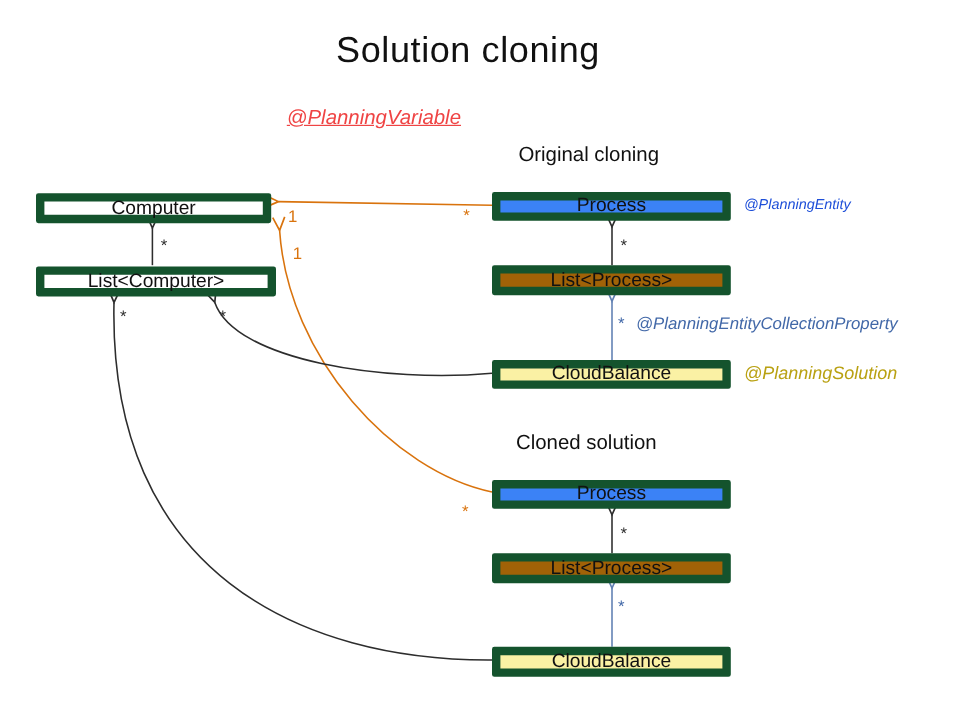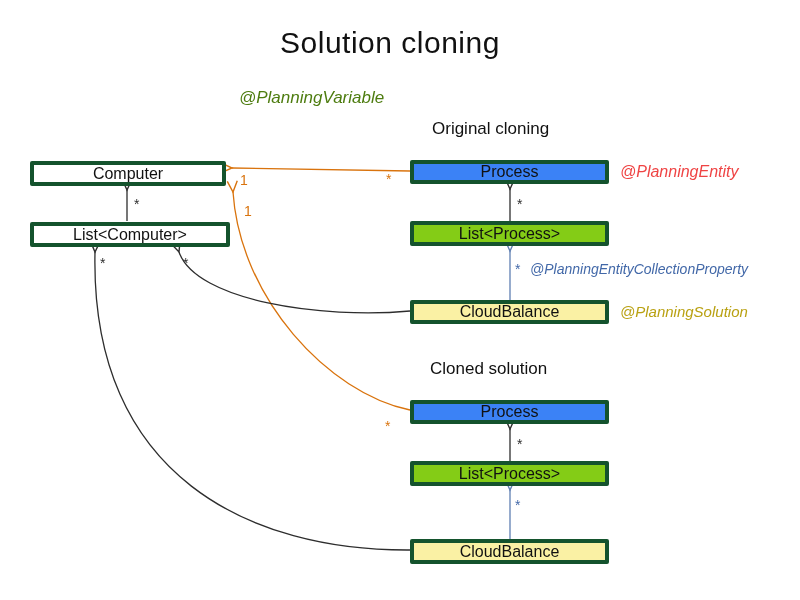--- a/index.html
+++ b/index.html
@@ -3,29 +3,29 @@
 <meta charset="utf-8">
 <style>
   * { margin:0; padding:0; box-sizing:border-box; }
   html,body { background:#ffffff; }
   body { font-family:"Liberation Sans","DejaVu Sans",sans-serif; color:#111; }
   .canvas { position:relative; width:780px; height:600px; background:#ffffff; overflow:hidden; }
   .wires { position:absolute; left:0; top:0; width:800px; height:600px; }
   .title { position:absolute; left:0; top:26px; width:100%; text-align:center;
            font-size:30px; font-weight:400; color:#111; letter-spacing:0.5px; }
   .section { position:absolute; font-size:17px; color:#111; }
-  .box { position:absolute; height:25px; border:4px solid #14532d; border-radius:2px;
+  .box { position:absolute; height:25px; border:7px solid #14532d; border-radius:2px;
          display:flex; align-items:center; justify-content:center;
          font-size:16px; color:#111; background:#ffffff; }
   .green-fill  { background:#3b82f6; }
-  .blue-fill   { background:#84cc16; }
+  .blue-fill   { background:#a16207; }
   .yellow-fill { background:#faf1a4;text-align:right; }
   .ann { position:absolute; font-style:italic; white-space:nowrap; }
-  .ann.orange { color:#4d7c0f; font-size:17px; }
-  .ann.green  { color:#ef4444; font-size:16px; }
+  .ann.orange { color:#ef4444; font-size:17px;text-decoration:underline; }
+  .ann.green  { color:#1d4ed8; font-size:12px; }
   .ann.blue   { color:#4268a8; font-size:14px;text-align:right; }
   .ann.gold   { color:#b9a112; font-size:15px; }
   .mult { position:absolute; font-size:14px; color:#2d2d2d; white-space:nowrap; }
   .mult.orange { color:#d9730d; }
   .mult.blue   { color:#4268a8; }
 </style>
 </head>
 <body>
 
 <div class="canvas">

